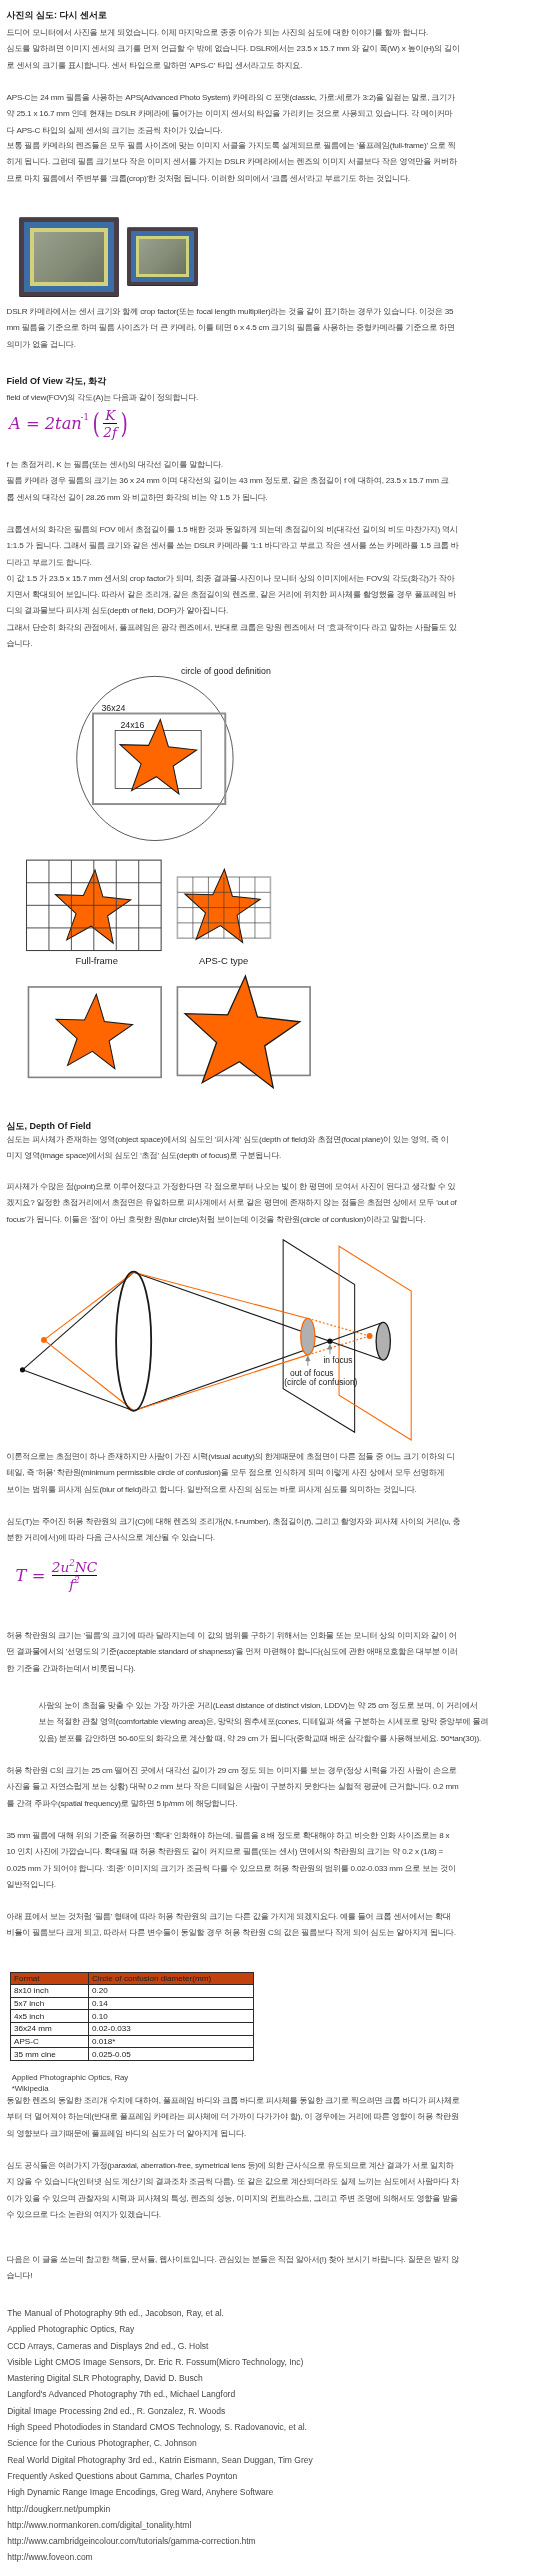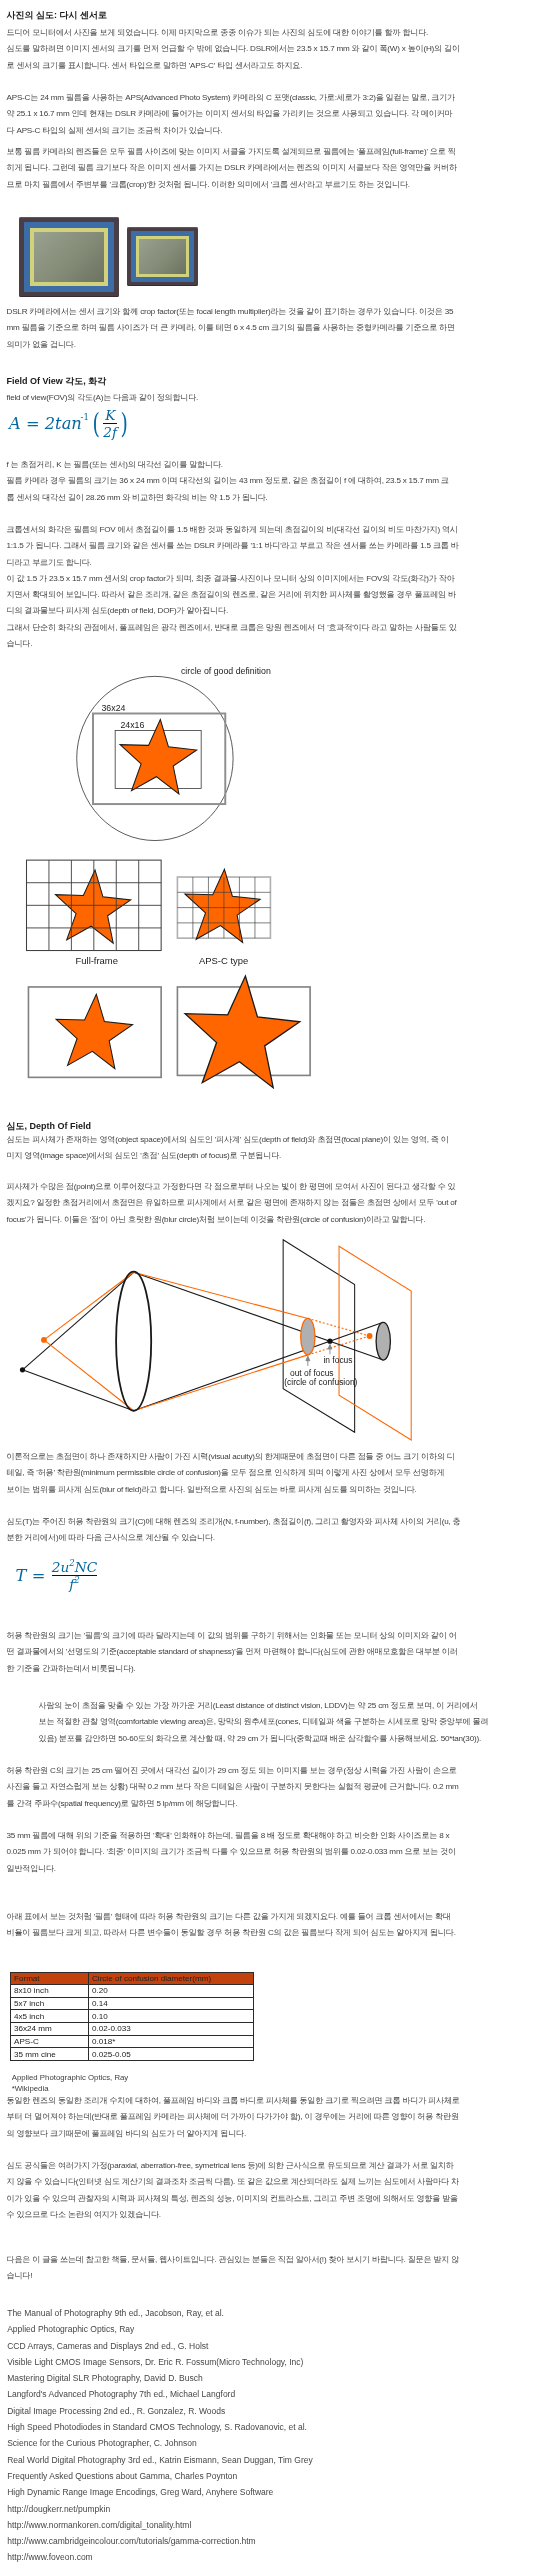--- a/index.html
+++ b/index.html
@@ -6,21 +6,21 @@
   #page{position:relative;width:560px;height:2576px;background:#fff;overflow:hidden;
         font-family:"Liberation Sans","DejaVu Sans",sans-serif;color:#3d3d3d;}
   .para{position:absolute;left:6.5px;width:550px;font-size:8.1px;letter-spacing:-0.2px;color:#3d3d3d;}
   .para .tl{height:16.3px;line-height:16.3px;white-space:nowrap;}
   .heading{position:absolute;left:6.5px;font-size:9px;font-weight:bold;color:#1a1a1a;height:16.3px;line-height:16.3px;white-space:nowrap;}
   .refs{position:absolute;left:7.2px;width:550px;font-size:8.5px;color:#474747;letter-spacing:0;}
   .refs .tl{height:16.3px;line-height:16.3px;white-space:nowrap;}
 
   
   #title{top:6.5px;}
-  #p1{top:15px;margin-top:10px;} #p2{top:90px;} #p3{top:144px;} #p4{top:304px;}
+  #p1{top:15px;margin-top:10px;} #p2{top:90px;} #p3{top:138px;} #p4{top:304px;}
   #fov-heading{top:373px;} #p5{top:390px;}
   #p6{top:457px;} #p7{top:522px;}
   #dof-heading{top:1118px;} #p8{top:1132px;} #p9{top:1179px;}
   #p10{top:1449px;} #p11{top:1514px;}
   #p12{top:1628px;} #p13{top:1698px;margin-left:32px;} #p14{top:1763px;} #p15{top:1828px;} #p16{top:1909px;}
   #p17{top:2093px;} #p18{top:2158px;} #p19{top:2252px;}
   #refs{top:2305px;}
 
   
   .sensor{position:absolute;background:#4a3e46;border-radius:2px;
@@ -32,21 +32,21 @@
   #sensor-large .s-blue{left:4.6px;top:4.6px;right:4.6px;bottom:4.6px;}
   #sensor-large .s-yellow{left:6.5px;top:6.5px;right:6.5px;bottom:6.5px;}
   #sensor-large .s-core{left:3.9px;top:3.9px;right:3.9px;bottom:3.9px;}
   #sensor-small{left:127px;top:227px;width:71px;height:59px;}
   #sensor-small .s-blue{left:3.9px;top:3.9px;right:3.9px;bottom:3.9px;}
   #sensor-small .s-yellow{left:5.2px;top:5.2px;right:5.2px;bottom:5.2px;}
   #sensor-small .s-core{left:3.3px;top:3.3px;right:3.3px;bottom:3.3px;}
 
   
   .formula{position:absolute;display:flex;align-items:center;
-           font-family:"DejaVu Serif","Liberation Serif",serif;font-style:italic;color:#0369a1;}
+           font-family:"DejaVu Serif","Liberation Serif",serif;font-style:italic;color:#a21caf;}
   #formula-fov{left:9px;top:408px;font-size:16.3px;}
   #formula-dof{left:15.6px;top:1560px;font-size:16.3px;}
   .frac{display:inline-flex;flex-direction:column;align-items:center;font-size:13.7px;line-height:1.05;margin:0 1.3px;}
   .frac .bar{width:100%;height:0;border-top:1px solid #111;margin:0.7px 0;}
   .paren{font-size:27px;font-weight:400;font-style:normal;line-height:1;margin:0 0.7px;transform:scaleX(.7);}
   sup.fs{font-size:8.5px;font-style:normal;position:relative;top:-6.5px;left:-1.3px;}
   .fsup{font-size:8.5px;vertical-align:super;line-height:0;}
 
   svg{position:absolute;}
   #fig1{left:65px;top:662px;}
@@ -269,20 +269,21 @@
       <div class="tl">보는 적절한 관찰 영역(comfortable viewing area)은, 망막의 원추세포(cones, 디테일과 색을 구분하는 시세포로 망막 중앙부에 몰려</div>
       <div class="tl">있음) 분포를 감안하면 50-60도의 화각으로 계산할 때, 약 29 cm 가 됩니다(중학교때 배운 삼각함수를 사용해보세요. 50*tan(30)).</div>
     </div>
   <div id="p14" class="para">
       <div class="tl">허용 착란원 C의 크기는 25 cm 떨어진 곳에서 대각선 길이가 29 cm 정도 되는 이미지를 보는 경우(정상 시력을 가진 사람이 손으로</div>
       <div class="tl">사진을 들고 자연스럽게 보는 상황) 대략 0.2 mm 보다 작은 디테일은 사람이 구분하지 못한다는 실험적 평균에 근거합니다. 0.2 mm</div>
       <div class="tl">를 간격 주파수(spatial frequency)로 말하면 5 lp/mm 에 해당합니다.</div>
     </div>
   <div id="p15" class="para">
       <div class="tl">35 mm 필름에 대해 위의 기준을 적용하면 '확대' 인화해야 하는데, 필름을 8 배 정도로 확대해야 하고 비슷한 인화 사이즈로는 8 x</div>
+      <div class="tl">10 인치 사진에 가깝습니다. 확대될 때 허용 착란원도 같이 커지므로 필름(또는 센서) 면에서의 착란원의 크기는 약 0.2 x (1/8) =</div>
       <div class="tl">0.025 mm 가 되어야 합니다. '최종' 이미지의 크기가 조금씩 다를 수 있으므로 허용 착란원의 범위를 0.02-0.033 mm 으로 보는 것이</div>
       <div class="tl">일반적입니다.</div>
     </div>
   <div id="p16" class="para">
       <div class="tl">아래 표에서 보는 것처럼 '필름' 형태에 따라 허용 착란원의 크기는 다른 값을 가지게 되겠지요다. 예를 들어 크롭 센서에서는 확대</div>
       <div class="tl">비율이 필름보다 크게 되고, 따라서 다른 변수들이 동일할 경우 허용 착란원 C의 값은 필름보다 작게 되어 심도는 얕아지게 됩니다.</div>
     </div>
 
   <table id="coc-table">
     <colgroup>

